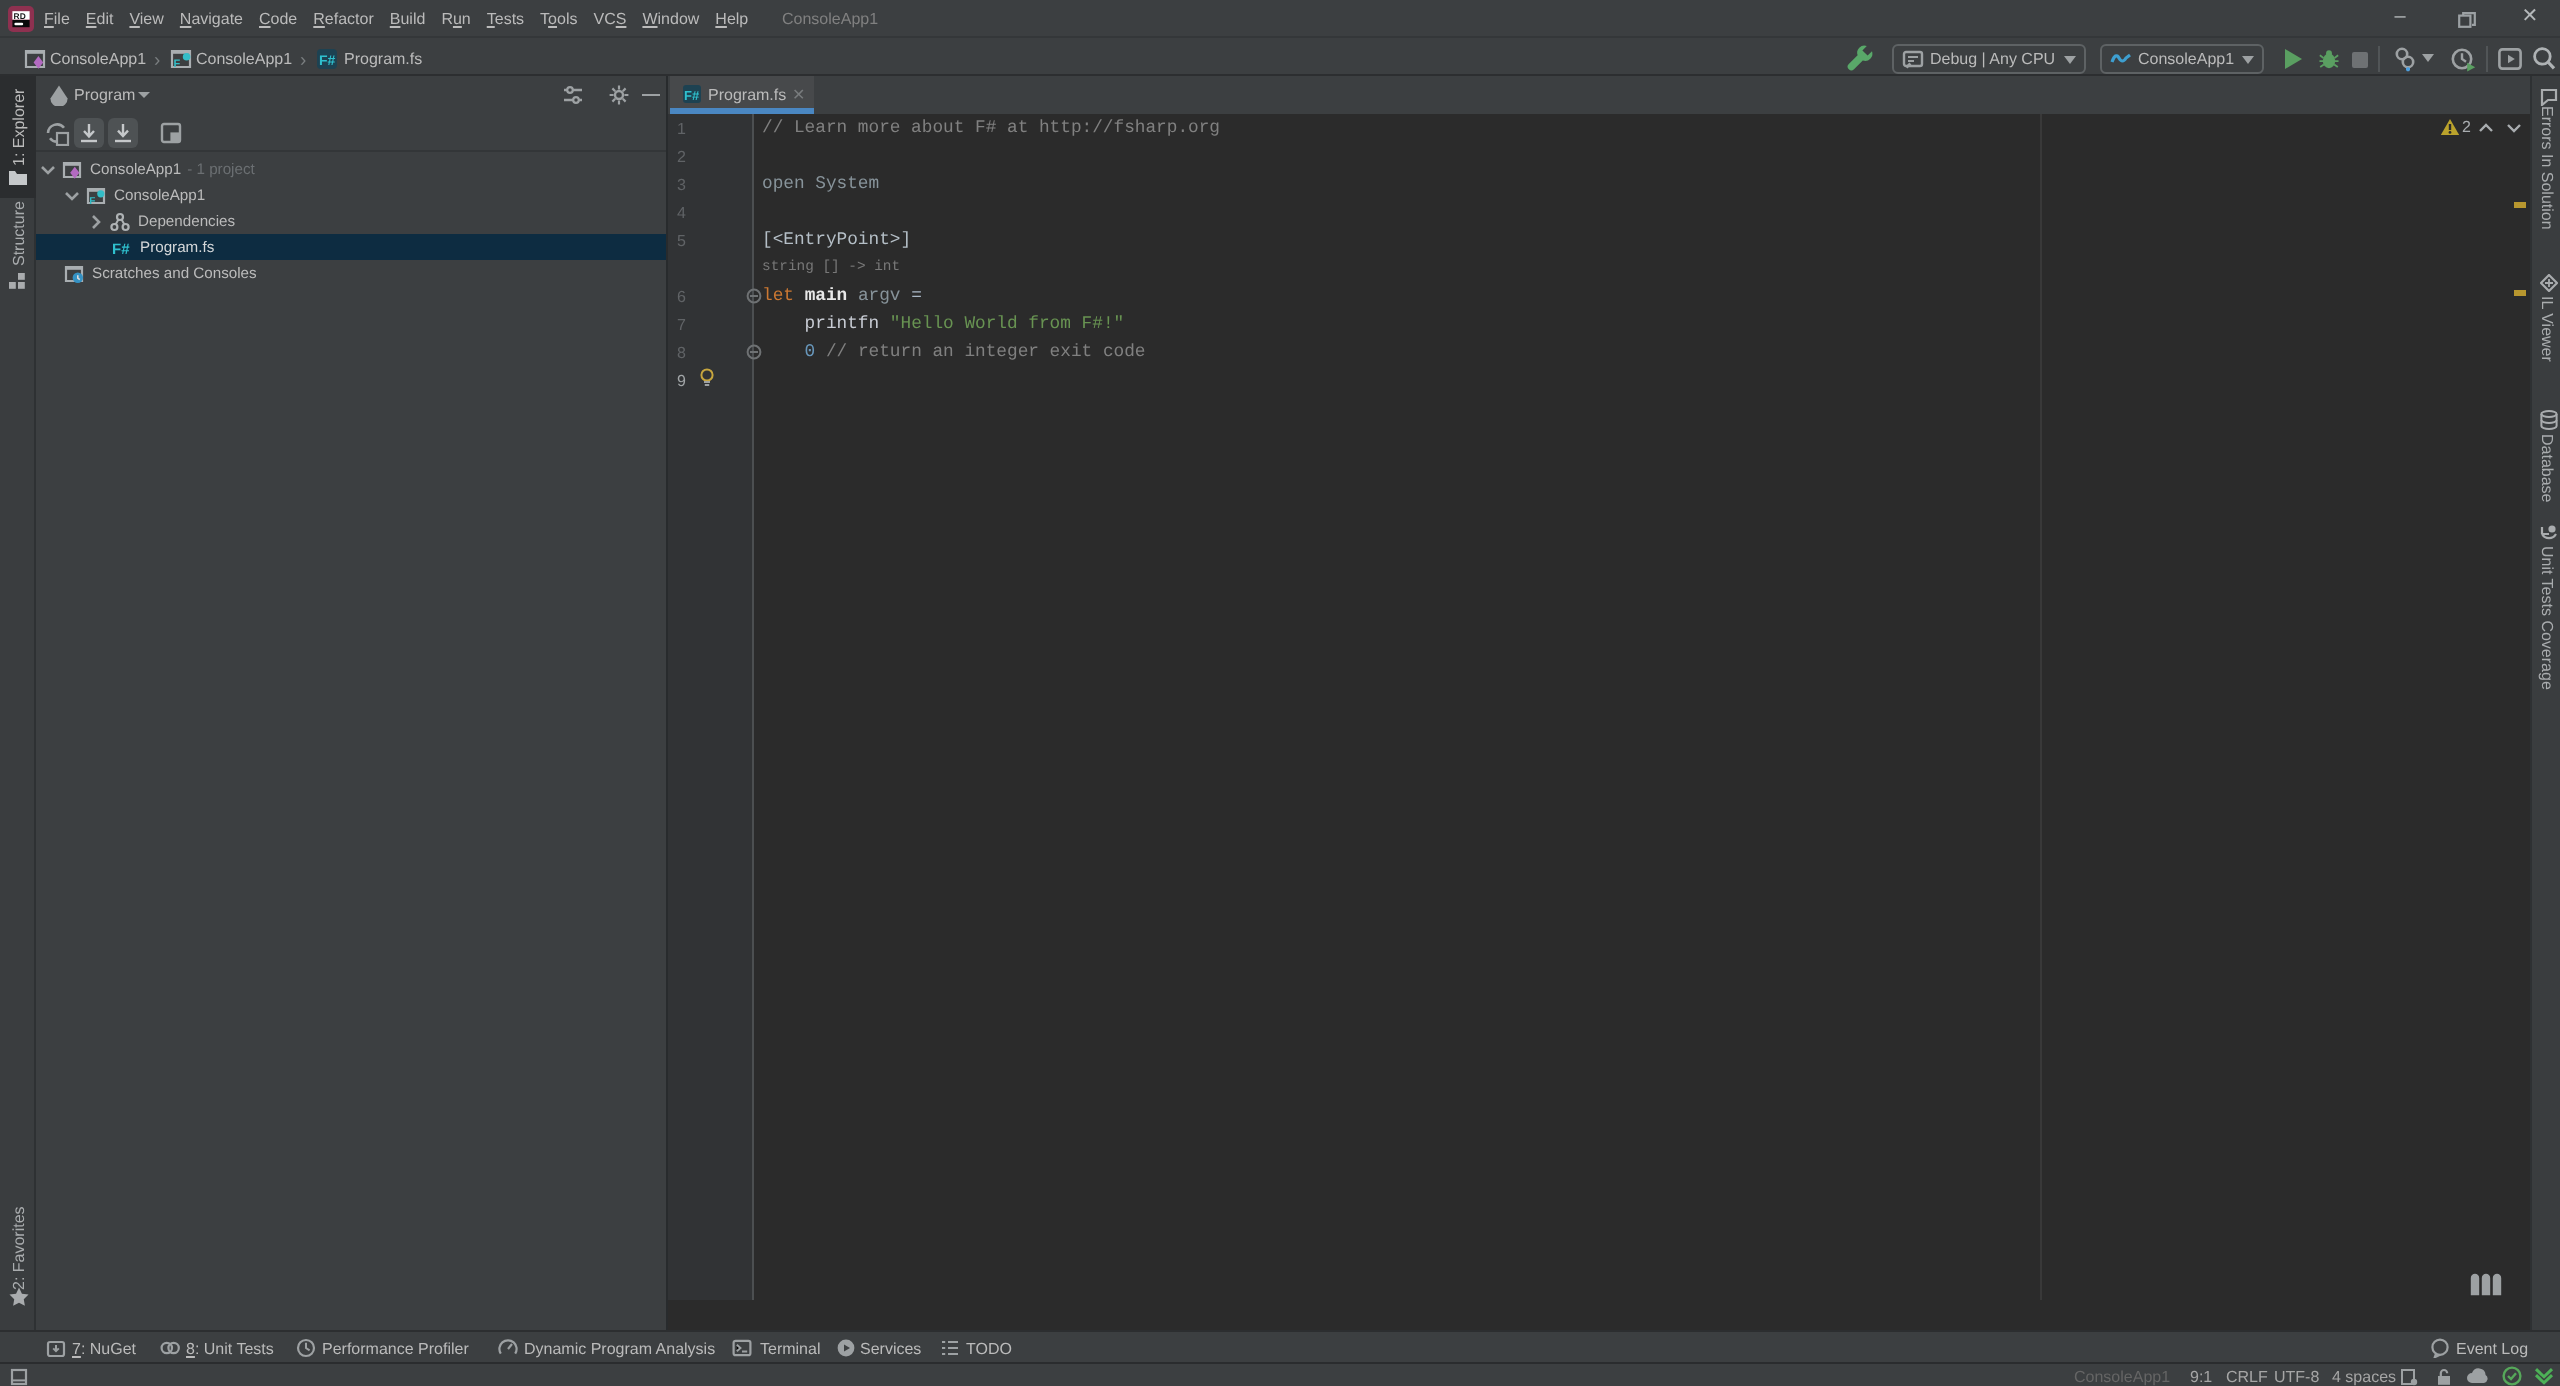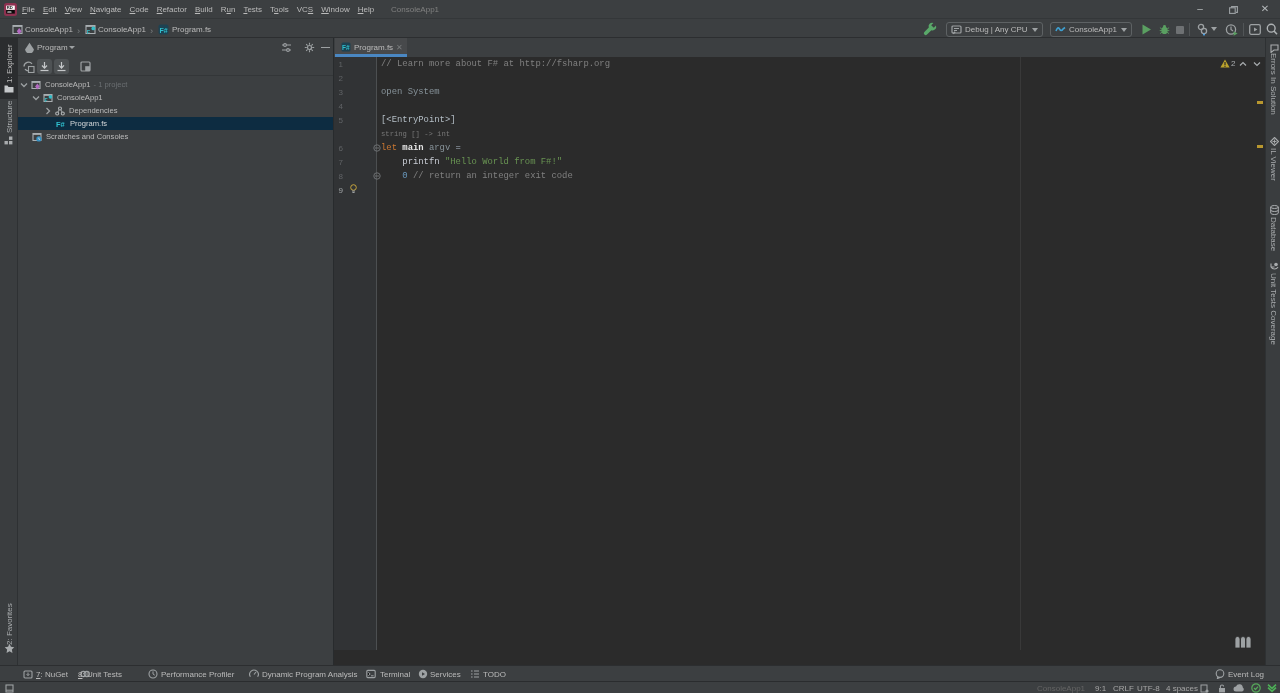--- a/index.html
+++ b/index.html
@@ -373,21 +373,21 @@
   <div id="bottombar">
     <svg class="abs" style="left:23px;top:3px" width="10" height="10" viewBox="0 0 10 10">
         <rect x="1" y="2" width="8" height="7" rx="1" fill="none" stroke="#9da1a3" stroke-width="1.1"></rect>
         <path d="M5 3.5v3M3.6 5.2L5 6.6 6.4 5.2" stroke="#9da1a3" stroke-width="1" fill="none"></path>
       </svg>
     <div class="bitem" style="left:36px"><u>7</u>: NuGet</div>
     <svg class="abs" style="left:80px;top:3px" width="10" height="10" viewBox="0 0 10 10">
         <circle cx="3.4" cy="5" r="2.6" fill="none" stroke="#9da1a3" stroke-width="1.1"></circle>
         <circle cx="6.8" cy="5" r="2.6" fill="none" stroke="#9da1a3" stroke-width="1.1"></circle>
       </svg>
-    <div class="bitem" style="left:78px"><u>8</u>: Unit Tests</div>
+    <div class="bitem" style="left:93px"><u>8</u>: Unit Tests</div>
     <svg class="abs" style="left:148px;top:3px" width="10" height="10" viewBox="0 0 10 10">
         <circle cx="5" cy="5" r="4" fill="none" stroke="#9da1a3" stroke-width="1.1"></circle>
         <path d="M5 2.4V5l1.8 1.2" stroke="#9da1a3" stroke-width="1" fill="none"></path>
       </svg>
     <div class="bitem" style="left:161px">Performance Profiler</div>
     <svg class="abs" style="left:249px;top:3px" width="10" height="10" viewBox="0 0 10 10">
         <path d="M1.4 7.8a4.3 4.3 0 1 1 7.2 0" fill="none" stroke="#9da1a3" stroke-width="1.1"></path>
         <path d="M5 5.5L7 3" stroke="#9da1a3" stroke-width="1.1"></path>
       </svg>
     <div class="bitem" style="left:262px">Dynamic Program Analysis</div>

